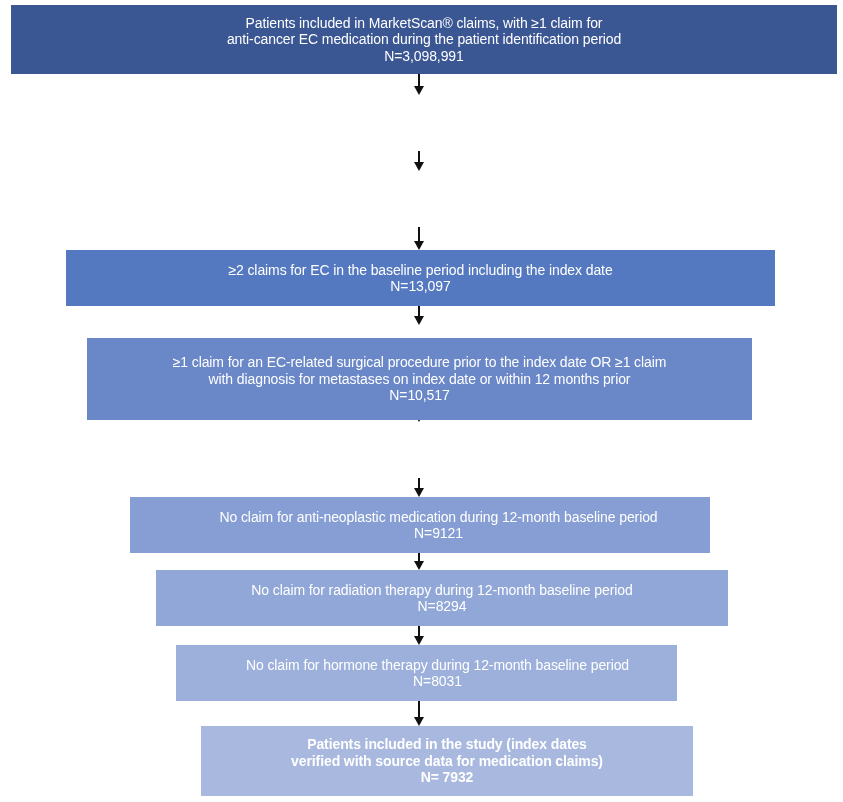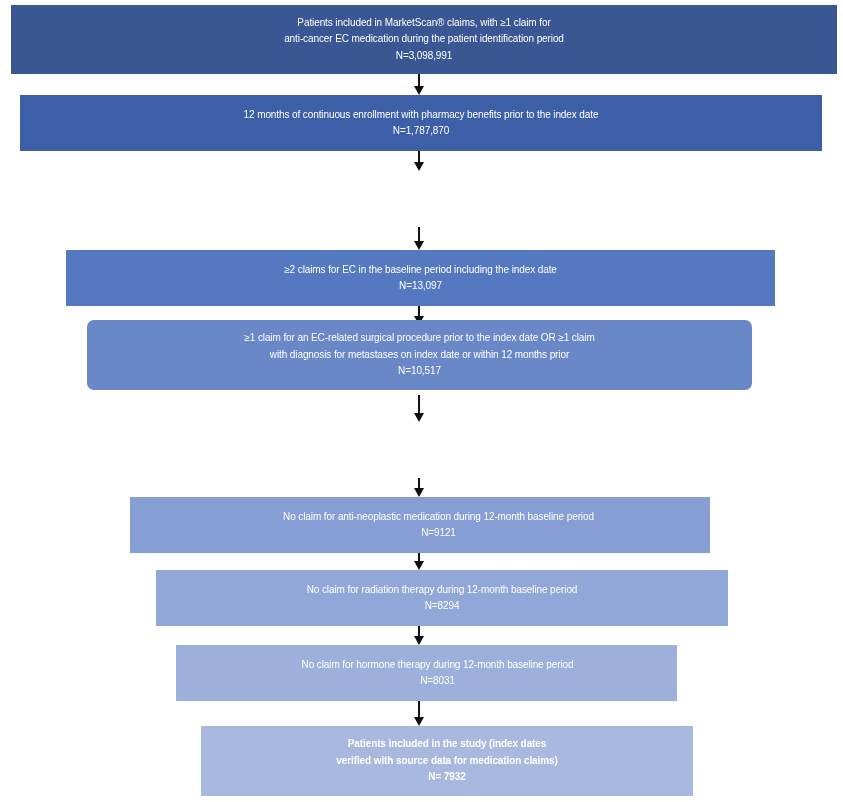--- a/index.html
+++ b/index.html
@@ -18,21 +18,21 @@
     overflow: hidden;
   }
   .flow-box {
     position: absolute;
     box-sizing: border-box;
     display: flex;
     align-items: center;
     justify-content: center;
     text-align: center;
     color: #ffffff;
-    font-size: 10px;
+    font-size: 14px;
     line-height: 16.5px;
     letter-spacing: -0.1px;
     padding: 2px 6px;
     white-space: pre-line;
     font-family: "Liberation Sans", sans-serif;
   }
   .flow-box.bold {
     font-weight: bold;
   }
   .flow-arrow {
@@ -92,25 +92,23 @@
       <div class="shaft" style="background: rgb(16, 16, 16);"></div>
       <div class="head" style="border-top-color: rgb(16, 16, 16);"></div>
     </div>
     <div class="flow-arrow" style="left: 412px; top: 701px; height: 25px;">
       <div class="shaft" style="background: rgb(16, 16, 16);"></div>
       <div class="head" style="border-top-color: rgb(16, 16, 16);"></div>
     </div>
     <div class="flow-box" style="left: 11px; top: 5px; width: 826px; height: 69px; background: rgb(58, 86, 147); color: rgb(255, 255, 255);">Patients included in MarketScan® claims, with ≥1 claim for
 anti-cancer EC medication during the patient identification period
 N=3,098,991</div>
-    <div class="flow-box" style="left: 20px; top: 95px; width: 802px; height: 56px; background: rgb(61, 95, 168); color: rgb(255, 255, 255);">12 months of continuous enrollment with pharmacy benefits prior to the index date
-N=1,787,870</div>
     <div class="flow-box" style="left: 66px; top: 250px; width: 709px; height: 56px; background: rgb(85, 121, 192); color: rgb(255, 255, 255);">≥2 claims for EC in the baseline period including the index date
 N=13,097</div>
-    <div class="flow-box" style="left: 87px; top: 320px; width: 665px; height: 70px; background: rgb(106, 135, 200); color: rgb(255, 255, 255); border-radius: 7px;">≥1 claim for an EC-related surgical procedure prior to the index date OR ≥1 claim
+    <div class="flow-box" style="left: 87px; top: 338px; width: 665px; height: 82px; background: rgb(106, 135, 200); color: rgb(255, 255, 255);">≥1 claim for an EC-related surgical procedure prior to the index date OR ≥1 claim
 with diagnosis for metastases on index date or within 12 months prior
 N=10,517</div>
     <div class="flow-box" style="left: 130px; top: 497px; width: 580px; height: 56px; background: rgb(134, 158, 211); color: rgb(255, 255, 255); padding-left: 43px;">No claim for anti-neoplastic medication during 12-month baseline period
 N=9121</div>
     <div class="flow-box" style="left: 156px; top: 570px; width: 572px; height: 56px; background: rgb(145, 167, 216); color: rgb(255, 255, 255);">No claim for radiation therapy during 12-month baseline period
 N=8294</div>
     <div class="flow-box" style="left: 176px; top: 645px; width: 501px; height: 56px; background: rgb(156, 176, 219); color: rgb(255, 255, 255); padding-left: 28px;">No claim for hormone therapy during 12-month baseline period
 N=8031</div>
     <div class="flow-box bold" style="left: 201px; top: 726px; width: 492px; height: 70px; background: rgb(168, 184, 222); color: rgb(255, 255, 255);">Patients included in the study (index dates
 verified with source data for medication claims)

